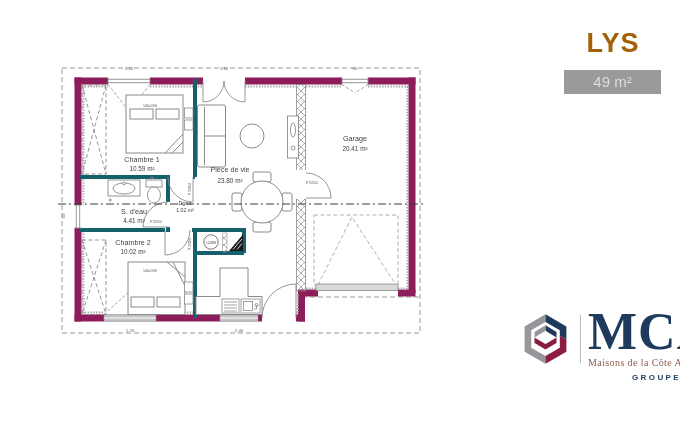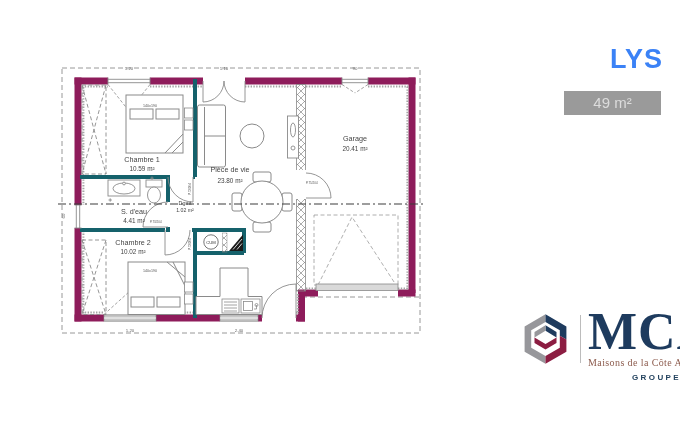--- a/index.html
+++ b/index.html
@@ -1,29 +1,28 @@
 <!DOCTYPE html>
 <html><head>
 <meta charset="utf-8">
 <style>
   html,body{margin:0;padding:0;}
   body{
     width:680px;height:425px;position:relative;overflow:hidden;
     background:#ffffff;font-family:"Liberation Sans",sans-serif;
   }
   .plan-title{
-    position:absolute;left:563px;top:44px;width:100px;
-    text-align:right;font-size:27px;font-weight:bold;
-    letter-spacing:1px;color:#3b82f6;
+    position:absolute;left:563px;top:28px;width:100px;
+    text-align:center;font-size:27px;font-weight:bold;
+    letter-spacing:1px;color:#a16207;
   }
   .area-badge{
     position:absolute;left:564px;top:70px;width:97px;height:24px;
     background:#9a9a9a;color:#dcdcdc;font-size:15px;line-height:24px;
     text-align:center;
-    margin-top:21px;
   }
   svg.floorplan{position:absolute;left:0;top:0;}
   .logo{
     position:absolute;left:518px;top:311px;
     display:flex;align-items:flex-start;gap:7px;white-space:nowrap;
   }
   .logo-sep{width:1px;height:48px;background:#bcbcbc;margin-top:4px;}
   .logo-text{display:flex;flex-direction:column;}
   .logo-brand{
     font-family:"Liberation Serif",serif;font-weight:bold;

